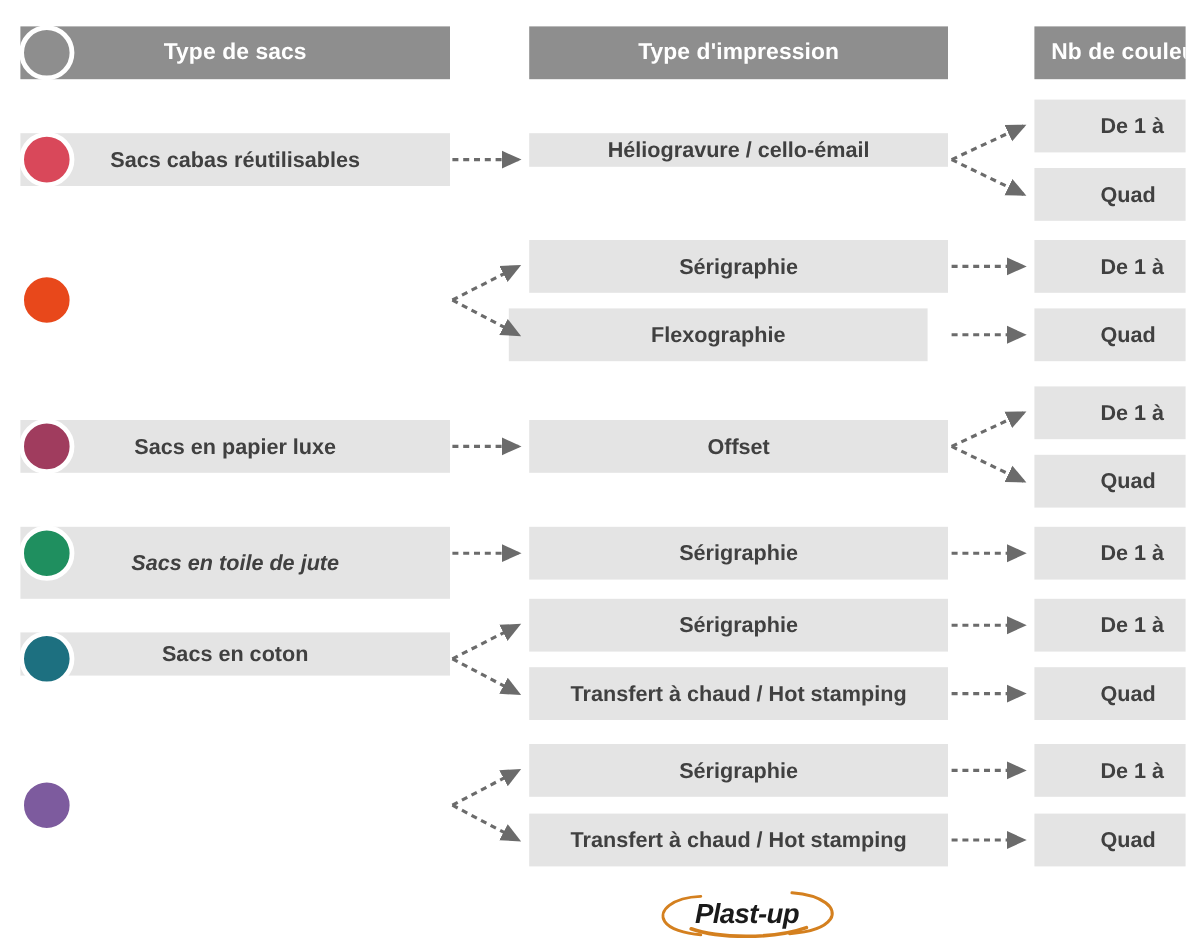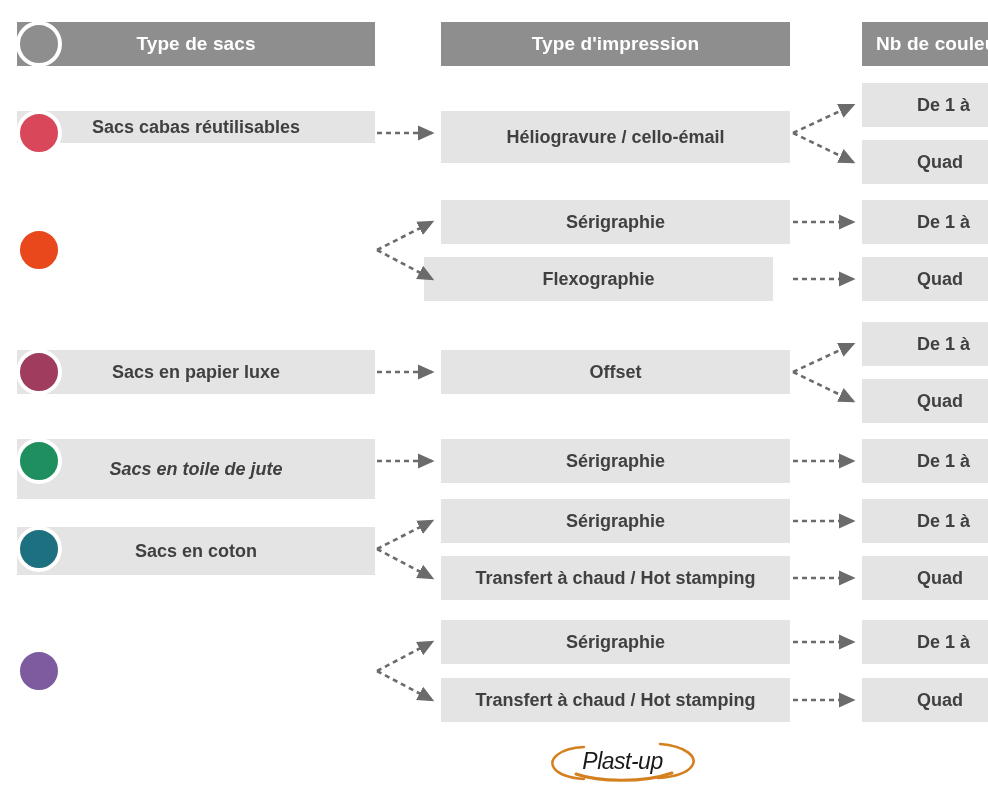--- a/index.html
+++ b/index.html
@@ -83,21 +83,21 @@
   #logo-text {
     position: absolute;
     left: 0; top: 0;
     width: 165px;
     height: 46px;
     display: flex;
     align-items: center;
     justify-content: center;
     font-family: "Liberation Sans", sans-serif;
     font-style: italic;
-    font-weight: normal;
+    font-weight: bold;
     font-size: 23px;
     color: #1a1a1a;
     letter-spacing: -0.5px;
   }
 </style>
 </head>
 <body>
 
 <div id="canvas">
 
@@ -153,45 +153,45 @@
   <div class="bar bar-header" style="left:441px; top:22px; width:349px; height:44px;">
     <span>Type d'impression</span>
   </div>
 
   <div class="bar bar-header nb" style="left:862px; top:22px; width:160px; height:44px; padding-left:14px; justify-content:flex-start;">
     <span>Nb de couleurs</span>
   </div>
 
   <div class="marker" style="left:16px; top:21px; background:#8e8e8e;"></div>
 
-  <div class="bar bar-item" style="left:17px; top:111px; width:358px; height:32px;">
+  <div class="bar bar-item" style="left:17px; top:111px; width:358px; height:44px;">
     <span>Sacs cabas réutilisables</span>
   </div>
   <div class="marker" style="left:16px; top:110px; background:#d9485a;"></div>
 
   <div class="marker" style="left:16px; top:227px; background:#e8481b;"></div>
 
   <div class="bar bar-item" style="left:17px; top:350px; width:358px; height:44px;">
     <span>Sacs en papier luxe</span>
   </div>
   <div class="marker" style="left:16px; top:349px; background:#a03c5e;"></div>
 
   <div class="bar bar-item" style="left:17px; top:439px; width:358px; height:60px;font-style:italic;">
     <span>Sacs en toile de jute</span>
   </div>
   <div class="marker" style="left:16px; top:438px; background:#1f8f5f;"></div>
 
-  <div class="bar bar-item" style="left:17px; top:527px; width:358px; height:48px;">
+  <div class="bar bar-item" style="left:17px; top:527px; width:358px; height:36px;">
     <span>Sacs en coton</span>
   </div>
   <div class="marker" style="left:16px; top:526px; background:#1d7080;"></div>
 
   <div class="marker" style="left:16px; top:648px; background:#7d5b9e;"></div>
 
-  <div class="bar bar-item" style="left:441px; top:111px; width:349px; height:52px;">
+  <div class="bar bar-item" style="left:441px; top:111px; width:349px; height:28px;">
     <span>Héliogravure / cello-émail</span>
   </div>
 
   <div class="bar bar-item" style="left:441px; top:200px; width:349px; height:44px;">
     <span>Sérigraphie</span>
   </div>
 
   <div class="bar bar-item" style="left:424px; top:257px; width:349px; height:44px;">
     <span>Flexographie</span>
   </div>

